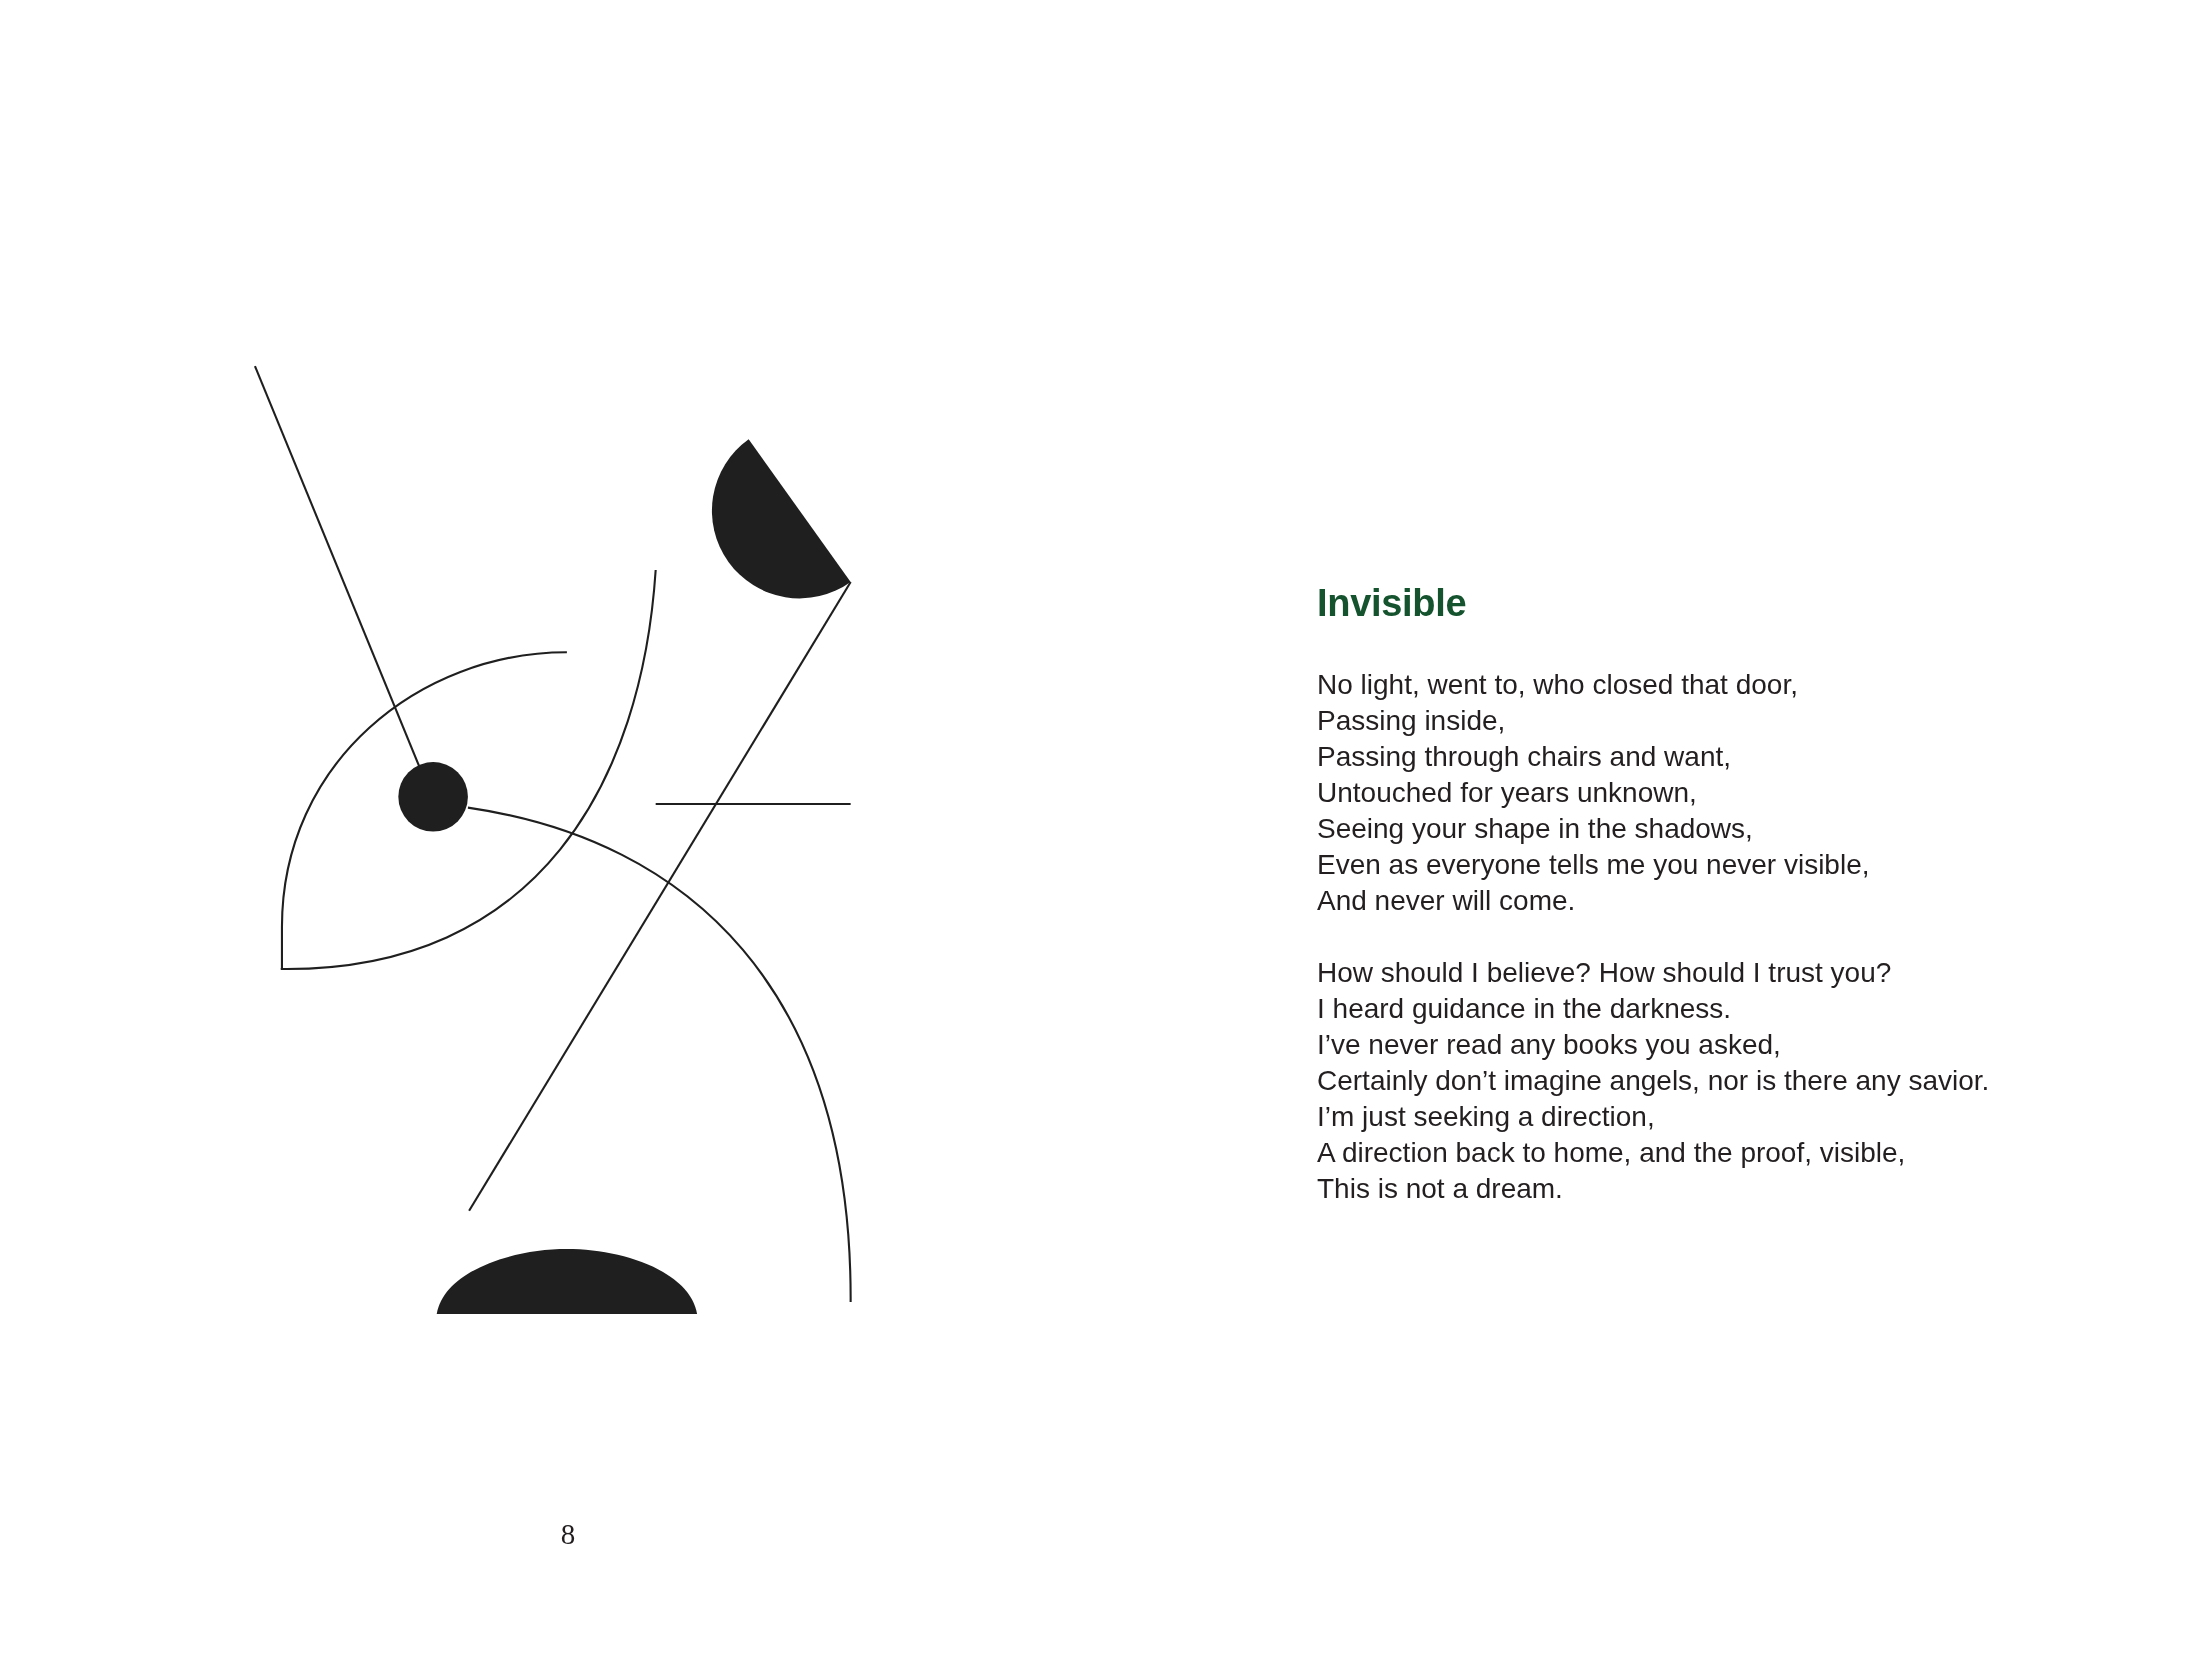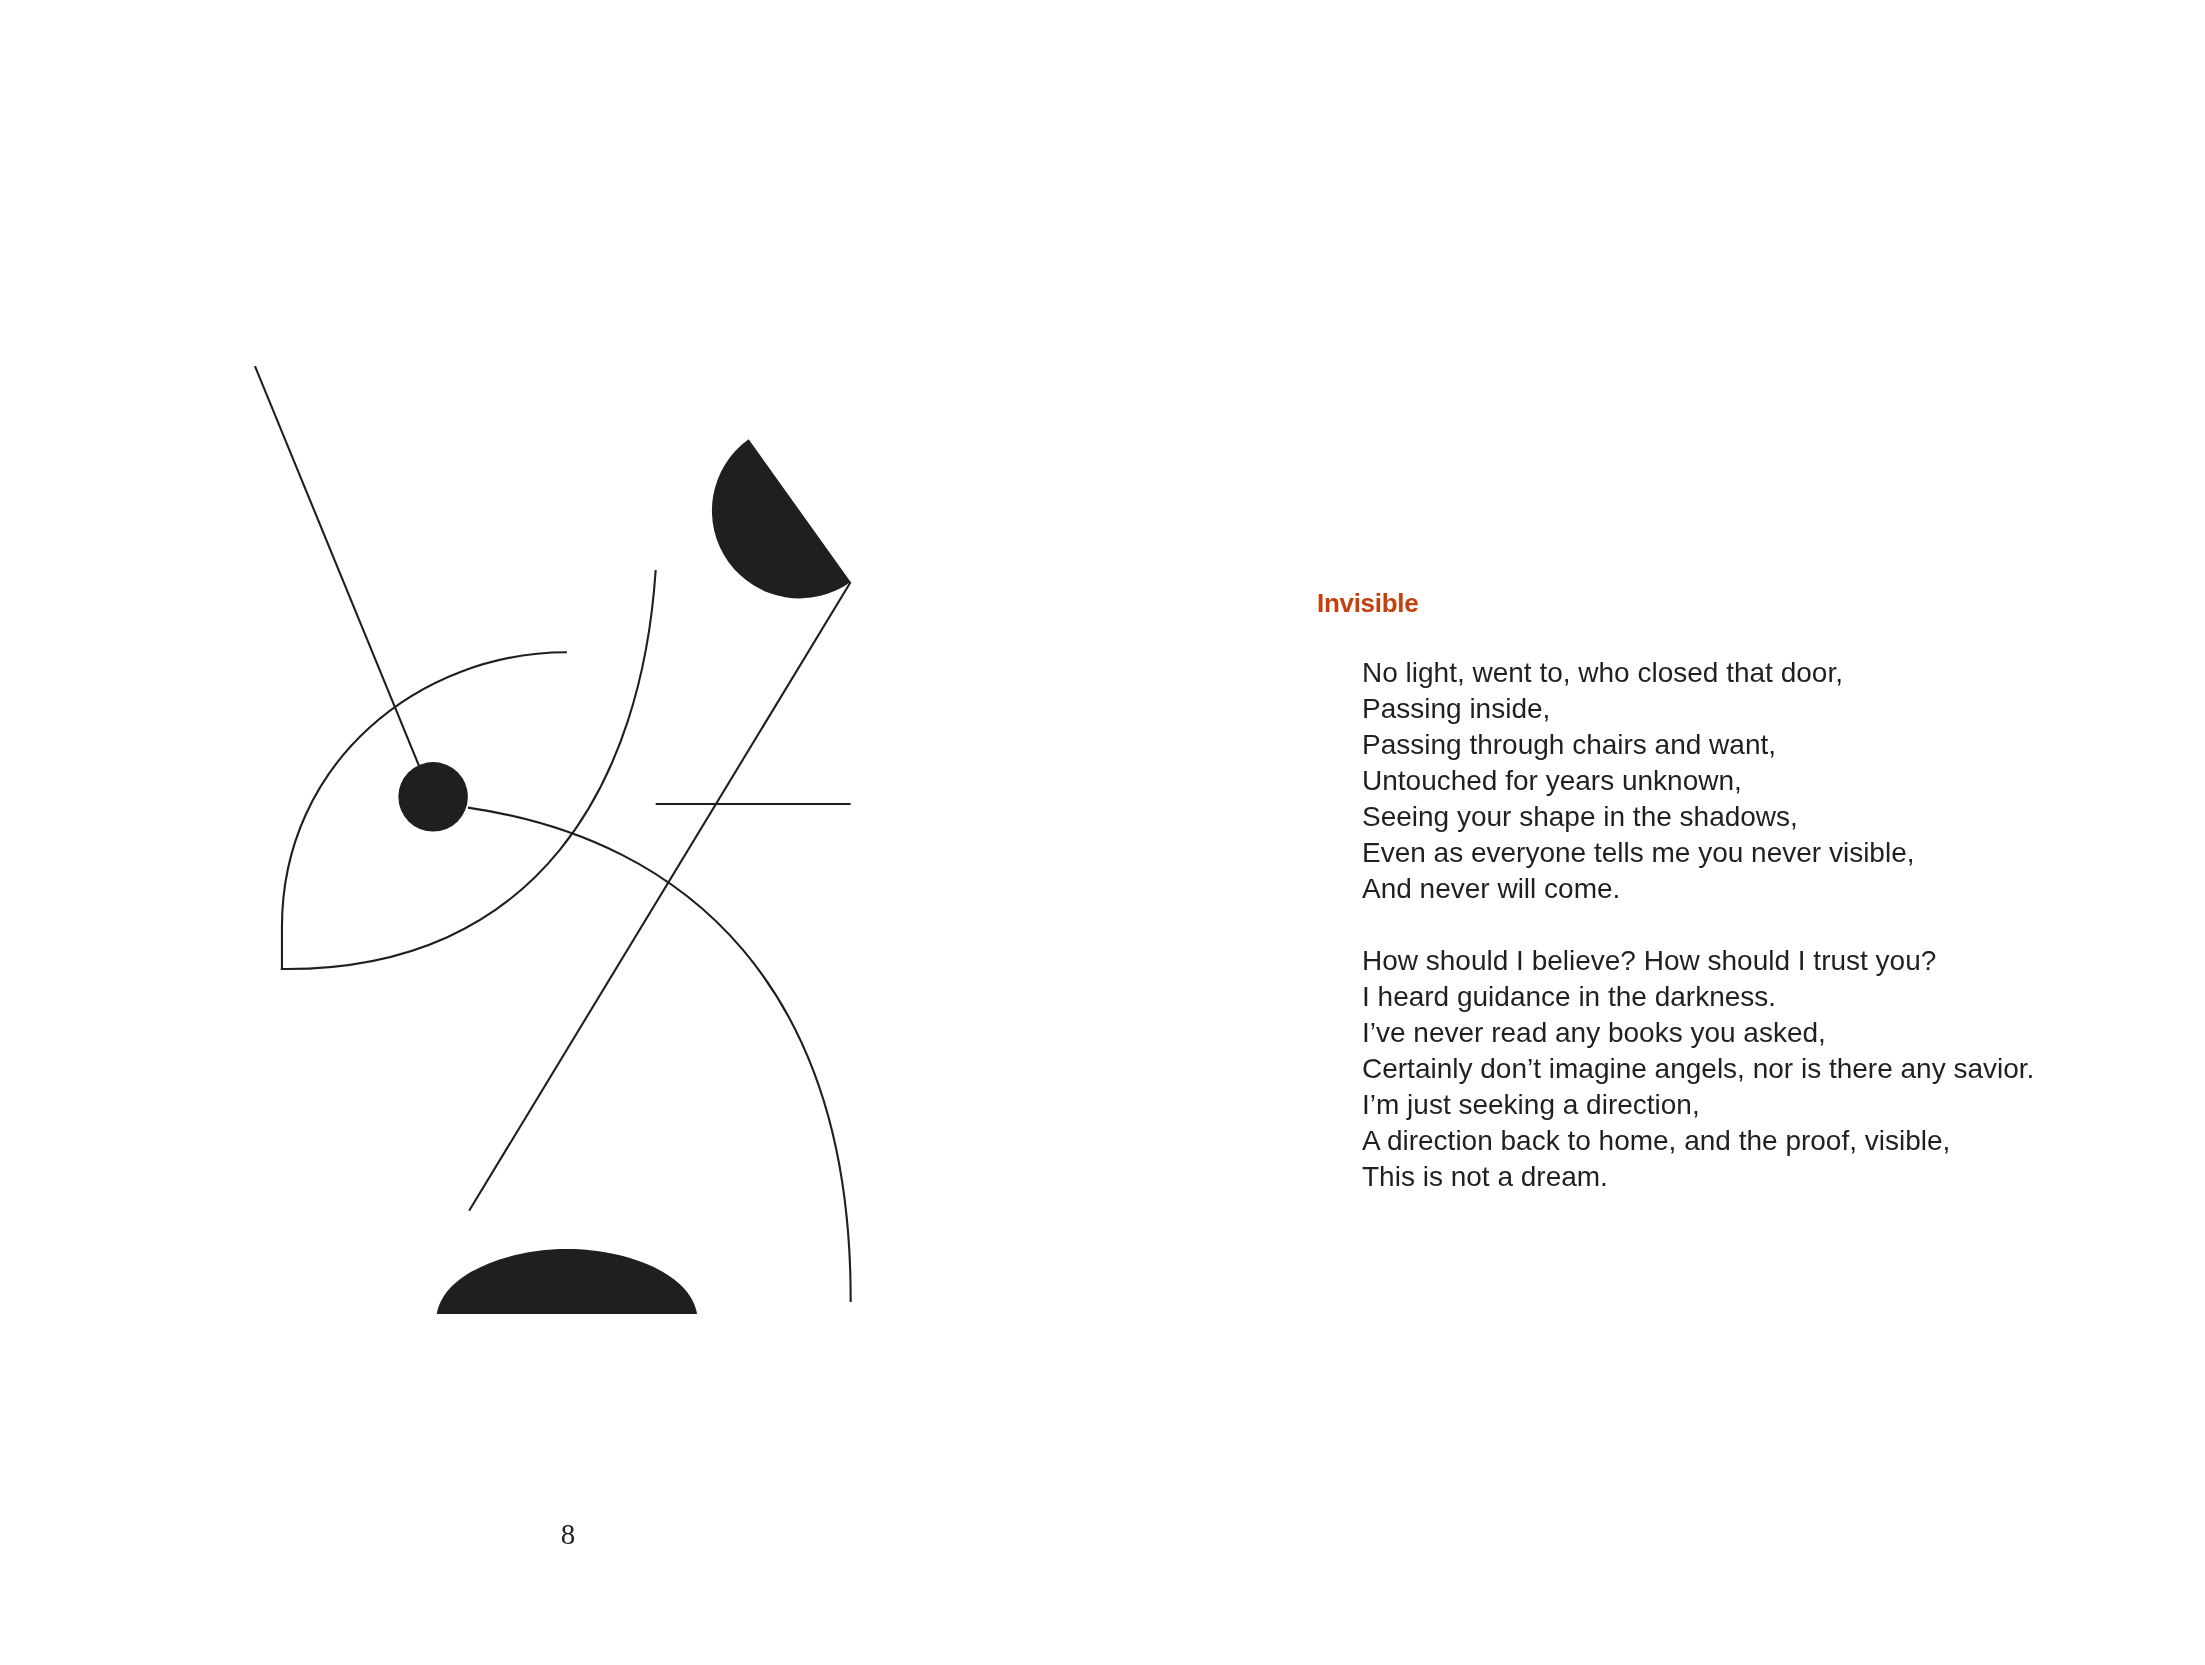--- a/index.html
+++ b/index.html
@@ -33,38 +33,37 @@
 
   .poem {
     position: absolute;
     left: 215px;
     top: 579px;
     width: 840px;
   }
   .poem-title {
     font-family: "Liberation Sans", sans-serif;
     font-weight: bold;
-    font-size: 26px;
+    font-size: 38px;
     line-height: 48px;
-    margin: 0 0 28px 0;
+    margin: 0 0 40px 0;
     letter-spacing: -0.3px;
-    color: #c2410c;
+    color: #14532d;
   }
   .stanza {
     margin: 0 0 36px 0;
   }
   .line {
     font-family: "Liberation Sans", sans-serif;
     font-weight: normal;
     font-size: 28px;
     line-height: 36px;
     white-space: nowrap;
     color: #231f20;
     display: block;
-    margin-left: 45px;
   }
 
   .page-number {
     position: absolute;
     top: 1516px;
     font-family: "Liberation Serif", serif;
     font-size: 29px;
     line-height: 36px;
     color: #231f20;
     width: 60px;

